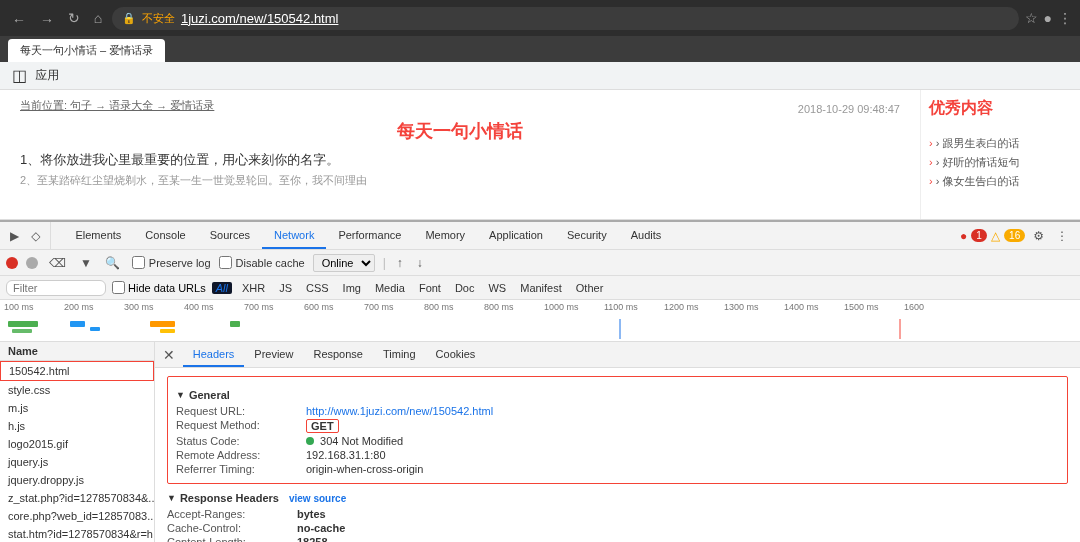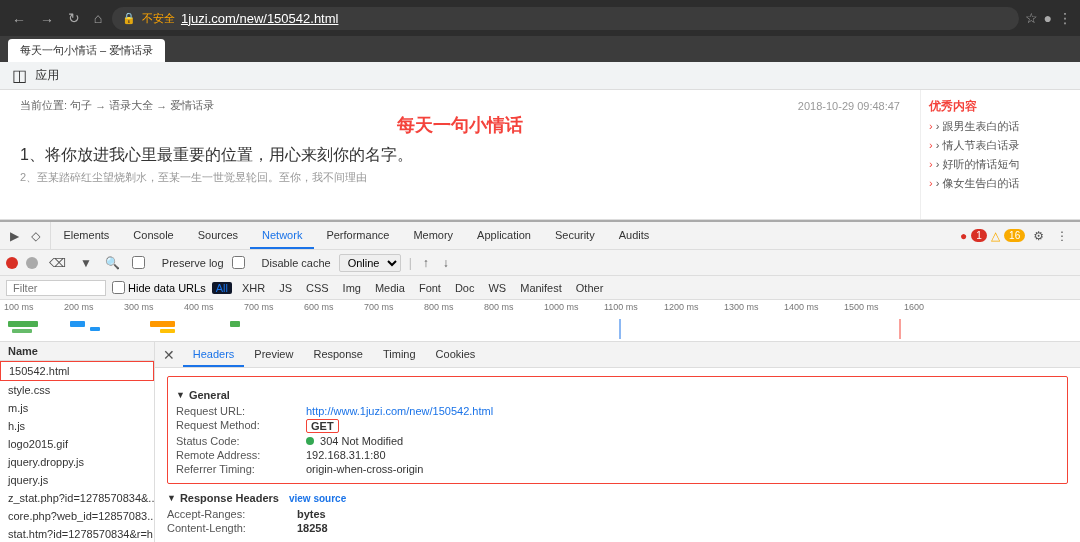--- a/index.html
+++ b/index.html
@@ -83,43 +83,45 @@
       border-bottom: 1px solid #ddd;
       background: #fff;
     }
     .page-main {
       flex: 1;
       padding: 8px 20px;
     }
     .breadcrumb {
       font-size: 11px;
       color: #666;
+      margin-bottom: 6px;
+      text-decoration: underline;
     }
     .page-title {
       color: #f4433c;
       font-size: 18px;
       font-weight: bold;
       text-align: center;
       margin-bottom: 8px;
     }
     .page-content-line {
-      font-size: 16px;
+      font-size: 13px;
       color: #333;
       margin-bottom: 4px;
     }
     .page-sidebar {
       width: 160px;
       border-left: 1px solid #eee;
       padding: 8px;
     }
     .sidebar-title {
       color: #f4433c;
-      font-size: 12px;
+      font-size: 16px;
       font-weight: bold;
-      margin-bottom: 2px;
+      margin-bottom: 15px;
     }
     .sidebar-link {
       display: block;
       color: #555;
       font-size: 11px;
       padding: 2px 0;
       text-decoration: none;
     }
     .sidebar-link::before { content: '› '; color: #f4433c; }
     .timestamp {
@@ -166,20 +168,21 @@
       cursor: pointer;
       color: #555;
       font-size: 12px;
       padding: 2px 4px;
     }
     .devtools-tabs {
       display: flex;
       height: 100%;
       align-items: center;
       flex: 1;
+      padding-left: 12px;
     }
     .devtools-tab {
       padding: 0 12px;
       height: 100%;
       display: flex;
       align-items: center;
       font-size: 11px;
       color: #333;
       cursor: pointer;
       border-bottom: 2px solid transparent;
@@ -232,21 +235,21 @@
       background: #aaa;
       cursor: pointer;
     }
     .toolbar-icon-btn {
       background: none; border: none; cursor: pointer;
       font-size: 12px; color: #555; padding: 0 3px;
     }
     .checkbox-label {
       display: flex;
       align-items: center;
-      gap: 17px;
+      gap: 4px;
       font-size: 11px;
       color: #333;
       cursor: pointer;
       white-space: nowrap;
     }
     .checkbox-label input { cursor: pointer; }
     .online-select {
       font-size: 11px;
       border: 1px solid #ccc;
       border-radius: 2px;
@@ -260,21 +263,21 @@
       display: flex;
       align-items: center;
       background: #f3f3f3;
       border-bottom: 1px solid #ddd;
       padding: 2px 6px;
       gap: 6px;
       height: 24px;
     }
     .filter-input {
       border: 1px solid #ccc;
-      border-radius: 0;
+      border-radius: 6px;
       padding: 1px 6px;
       font-size: 11px;
       width: 100px;
     }
     .filter-checkbox {
       display: flex; align-items: center; gap: 3px;
       font-size: 11px; cursor: pointer; white-space: nowrap;
     }
     .filter-type-btn {
       font-size: 11px;
@@ -515,21 +518,20 @@
       <span class="breadcrumb">当前位置: 句子 → 语录大全 → 爱情话录</span>
       <span class="timestamp">2018-10-29 09:48:47</span>
     </div>
     <div class="page-title">每天一句小情话</div>
     <div class="page-content-line">1、将你放进我心里最重要的位置，用心来刻你的名字。</div>
     <div class="page-content-line" style="color:#999;font-size:11px;overflow:hidden;text-overflow:ellipsis;white-space:nowrap;">2、至某踏碎红尘望烧剃水，至某一生一世觉昱轮回。至你，我不间理由</div>
   </div>
   <div class="page-sidebar">
     <div class="sidebar-title">优秀内容</div>
     <a class="sidebar-link">› 跟男生表白的话</a>
-    <a class="sidebar-link">› 情人节表白话录</a>
     <a class="sidebar-link">› 好听的情话短句</a>
     <a class="sidebar-link">› 像女生告白的话</a>
   </div>
 </div>
 
 <div class="devtools">
 
   <div class="devtools-topbar">
     <div class="devtools-panel-icons">
       <button class="devtools-icon-btn">▶</button>
@@ -577,21 +579,21 @@
     <button class="toolbar-icon-btn">↑</button>
     <button class="toolbar-icon-btn">↓</button>
   </div>
 
   <div class="filter-bar">
     <input class="filter-input" type="text" placeholder="Filter" style="">
     <label class="filter-checkbox">
       <input type="checkbox" style="">
       <span>Hide data URLs</span>
     </label>
-    <span style="background:#0f172a;color:#1a73e8;border-radius:2px;padding:0 4px;font-size:11px;">All</span>
+    <span style="background:#0f172a;color:#1a73e8;border-radius:2px;padding:0 4px;font-size:11px;font-style:italic;">All</span>
     <span class="filter-type-btn">XHR</span>
     <span class="filter-type-btn">JS</span>
     <span class="filter-type-btn">CSS</span>
     <span class="filter-type-btn">Img</span>
     <span class="filter-type-btn">Media</span>
     <span class="filter-type-btn">Font</span>
     <span class="filter-type-btn">Doc</span>
     <span class="filter-type-btn">WS</span>
     <span class="filter-type-btn">Manifest</span>
     <span class="filter-type-btn">Other</span>
@@ -647,24 +649,24 @@
       <div class="file-item">
         <span>m.js</span>
       </div>
       <div class="file-item">
         <span>h.js</span>
       </div>
       <div class="file-item">
         <span>logo2015.gif</span>
       </div>
       <div class="file-item">
+        <span>jquery.js</span>
+      </div>
+      <div class="file-item">
         <span>jquery.droppy.js</span>
-      </div>
-      <div class="file-item">
-        <span>jquery.js</span>
       </div>
       <div class="file-item">
         <span>z_stat.php?id=1278570834&amp;...</span>
       </div>
       <div class="file-item">
         <span>core.php?web_id=12857083...</span>
       </div>
       <div class="file-item">
         <span>stat.htm?id=1278570834&amp;r=h...</span>
       </div>
@@ -716,20 +718,24 @@
           <div class="section-header">
             <span class="triangle">▼</span>
             <span>Response Headers</span>
             <span class="view-source-link">view source</span>
           </div>
           <div class="response-row">
             <span class="response-label">Accept-Ranges:</span>
             <span class="response-value">bytes</span>
           </div>
           <div class="response-row">
+            <span class="response-label">Cache-Control:</span>
+            <span class="response-value">no-cache</span>
+          </div>
+          <div class="response-row">
             <span class="response-label">Content-Length:</span>
             <span class="response-value">18258</span>
           </div>
 
         </div>
       </div>
     </div>
 
   </div>
 </div>

